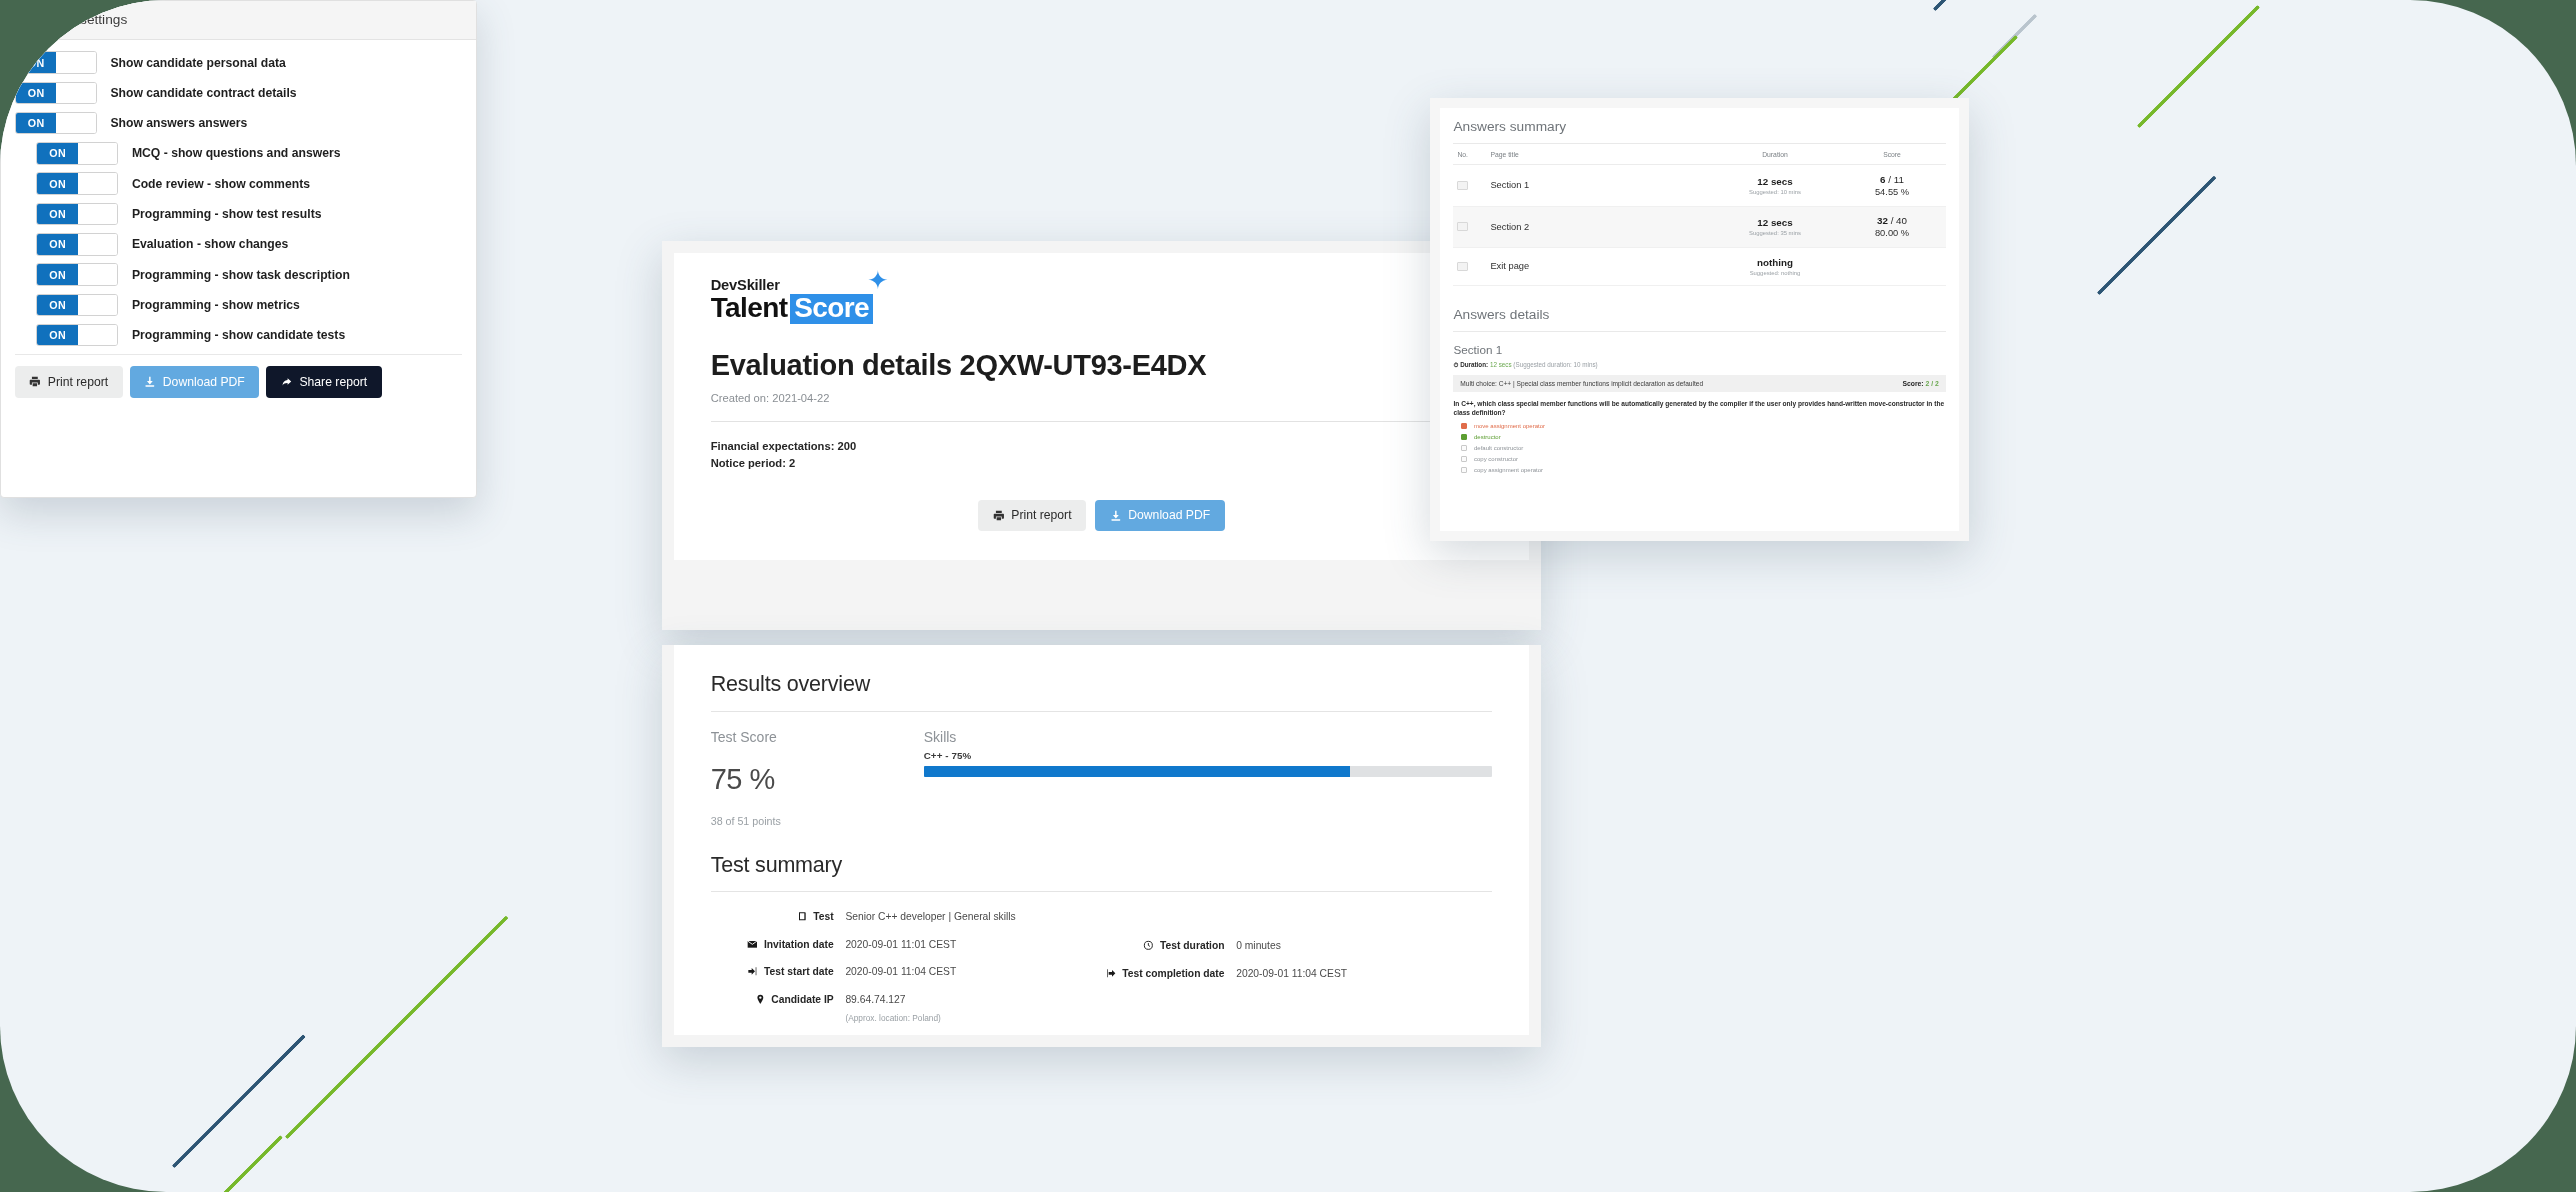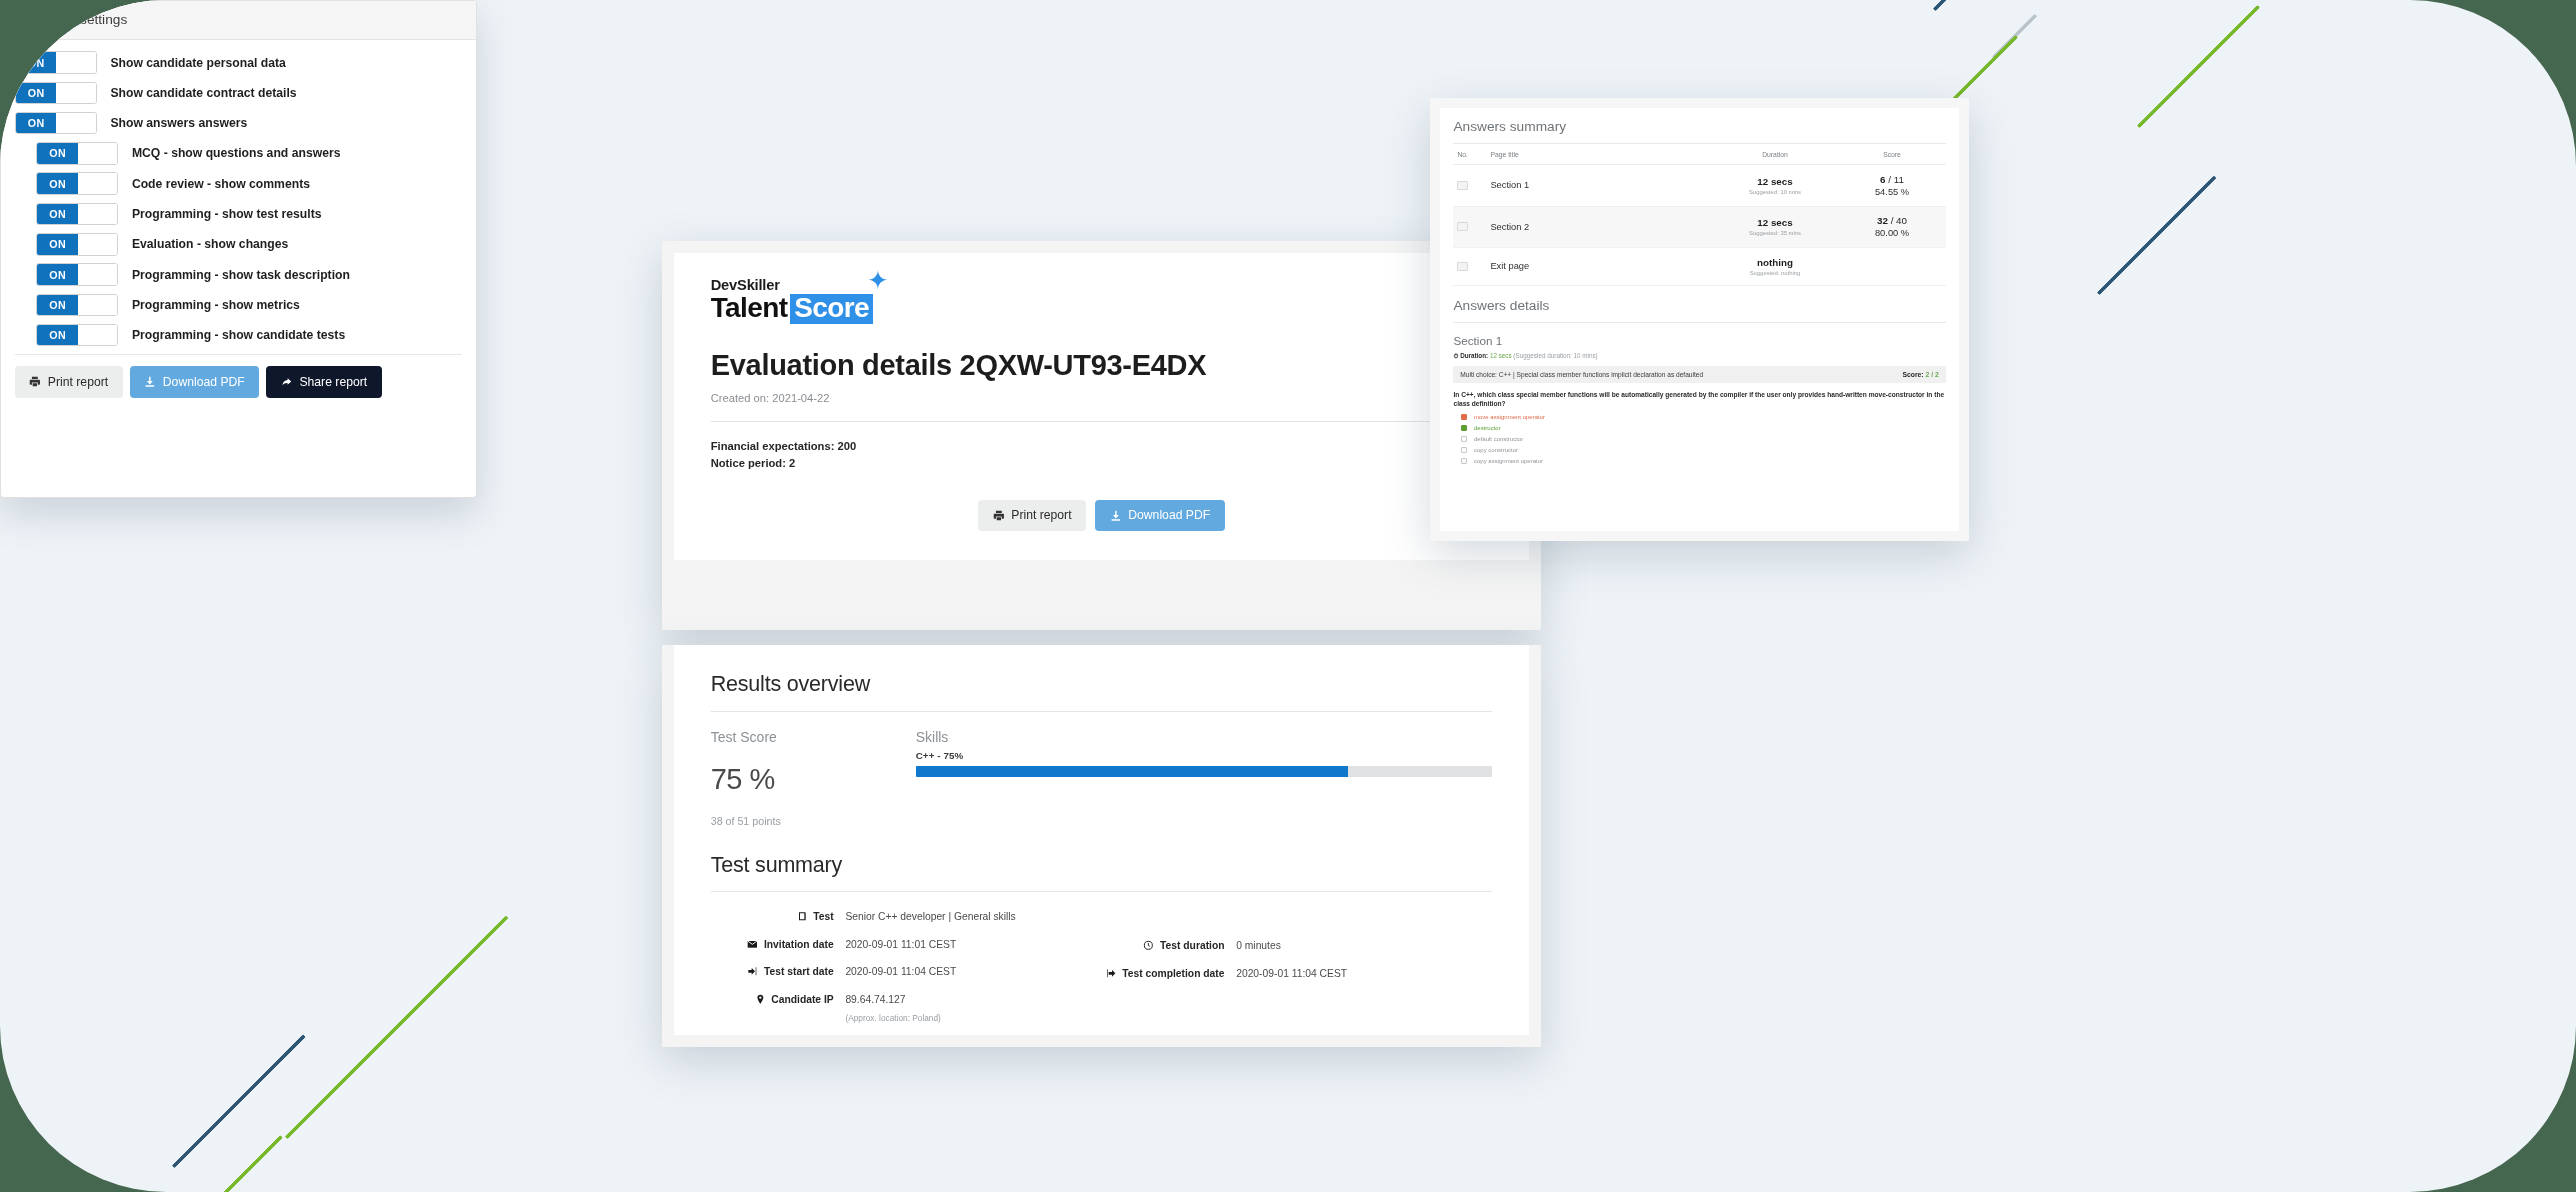--- a/index.html
+++ b/index.html
@@ -97,21 +97,21 @@
     background: #f4f4f4;
     padding: 0 11.7px 11.7px 11.7px;
   }
   #results-card .sheet {
     background: #ffffff; width: 100%; height: 100%;
     padding: 27px 37px 19.5px 37px;
   }
   .sec-title { font-size: 21.5px; color: #2a2a2a; font-weight: 400; letter-spacing: -0.2px; }
   .sec-rule { height: 1px; background: #e4e4e4; margin: 13.7px 0 17.6px 0; }
 
-  .overview-cols { display: flex; gap: 0; }
+  .overview-cols { display: flex; gap: 8px; }
   .ov-col-1 { width: 205px; }
   .ov-col-2 { width: 269px; }
   .ov-col-3 { flex: 1; }
   .ov-label { font-size: 14px; color: #8d9297; font-weight: 400; }
   .big-score { font-size: 29px; color: #4a4a4a; margin-top: 17.6px; letter-spacing: -0.5px; }
   .ov-sub { font-size: 10.7px; color: #9aa0a5; margin-top: 19.5px; }
 
   
   .histo { margin-top: 13.7px; height: 43px; display: flex; align-items: flex-end; gap: 3.9px; }
   .histo .tick { width: 13.7px; height: 2px; background: #c8ccce; }
@@ -157,21 +157,21 @@
   table.ans td { padding: 8.8px 3.9px; border-bottom: 1px solid #f0f0f0; vertical-align: middle; }
   .row-alt { background: #f7f7f7; }
   .chk { width: 10.7px; height: 8.8px; border: 1px solid #d8d8d8; background: #f3f3f3; border-radius: 1px; }
   .pg-title { font-size: 9.3px; color: #2f2f2f; }
   .dur { font-size: 9.8px; color: #1f1f1f; font-weight: 700; text-align: center; }
   .dur-sub { font-size: 5.9px; color: #9aa0a5; text-align: center; margin-top: 2px; }
   .sc-top { font-size: 9.8px; color: #1f1f1f; text-align: center; }
   .sc-top b { font-weight: 700; }
   .sc-bot { font-size: 9.3px; color: #2f2f2f; text-align: center; margin-top: 2px; }
 
-  .ad-h { font-size: 13.7px; color: #6f7479; margin-top: 12px; }
+  .ad-h { font-size: 13.7px; color: #6f7479; margin-top: 21px; }
   .sec1-h { font-size: 11.7px; color: #6f7479; margin-top: 11.7px; }
   .dur-line { font-size: 6.3px; color: #2a2a2a; font-weight: 700; margin-top: 4.9px; }
   .dur-line .g { color: #6aa84f; font-weight: 400; }
   .dur-line .n { color: #9aa0a5; font-weight: 400; }
   .q-bar {
     background: #f0f0f0; padding: 4.9px 6.8px; margin-top: 5.9px;
     display: flex; justify-content: space-between; align-items: center;
   }
   .q-bar .qt { font-size: 6.6px; color: #3b3b3b; }
   .q-bar .qs { font-size: 6.8px; color: #1f1f1f; font-weight: 700; white-space: nowrap; }

